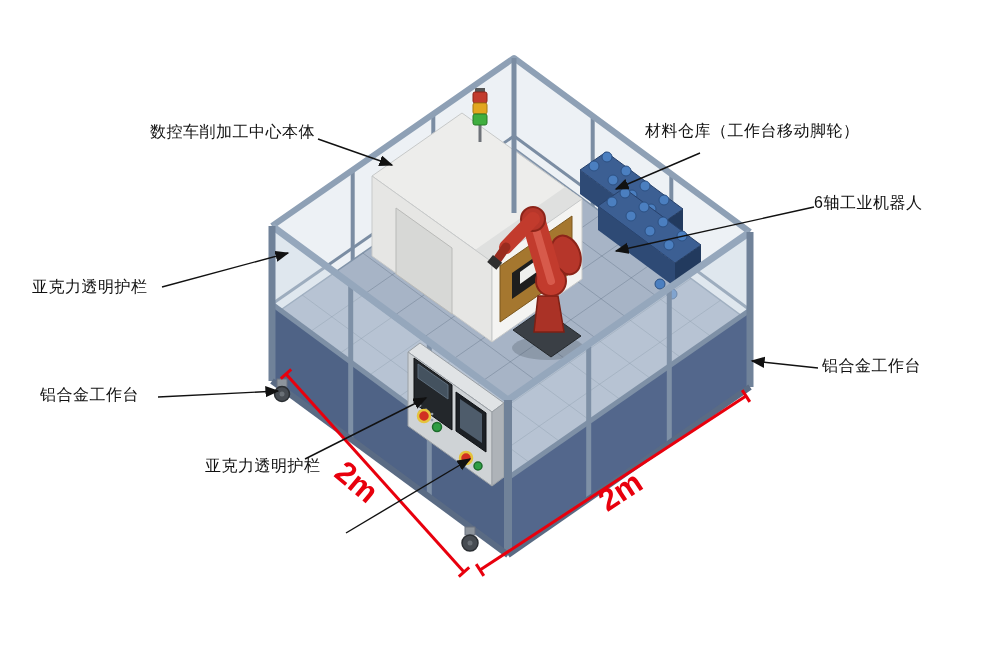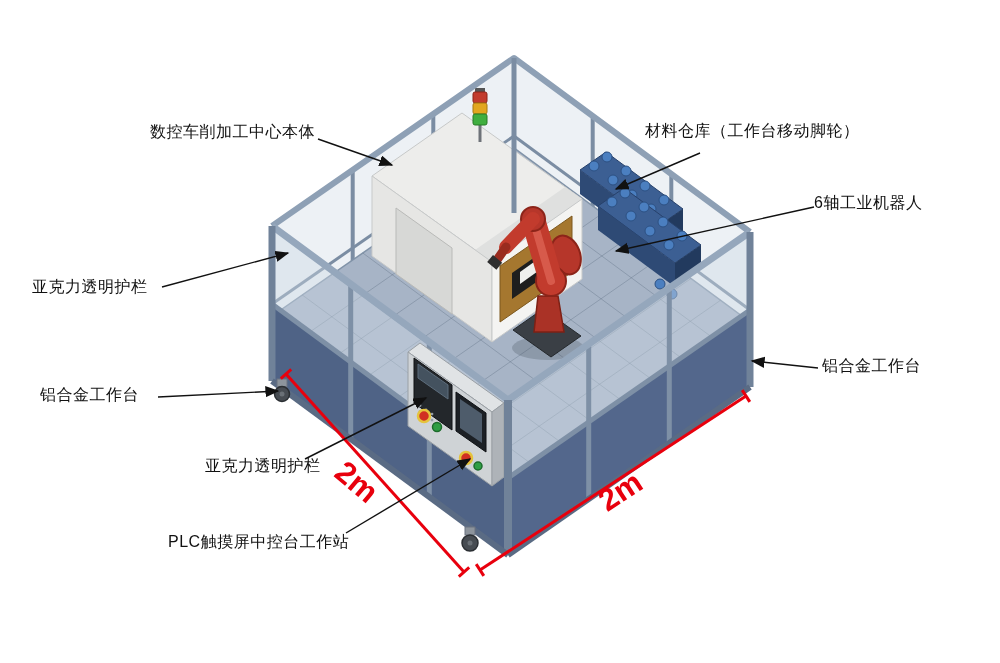--- a/index.html
+++ b/index.html
@@ -213,15 +213,14 @@
     </g>
   </svg>
 
   <div class="label" style="left:150px;top:122px">数控车削加工中心本体</div>
   <div class="label" style="left:645px;top:121px">材料仓库（工作台移动脚轮）</div>
   <div class="label" style="left:814px;top:193px">6轴工业机器人</div>
   <div class="label" style="left:32px;top:277px">亚克力透明护栏</div>
   <div class="label" style="left:822px;top:356px">铝合金工作台</div>
   <div class="label" style="left:40px;top:385px">铝合金工作台</div>
   <div class="label" style="left:205px;top:456px">亚克力透明护栏</div>
-  <div class="label" style="left:168px;top:532px">PLC触摸屏中控台工作站</div>
 
 </div>
 
 </body></html>

